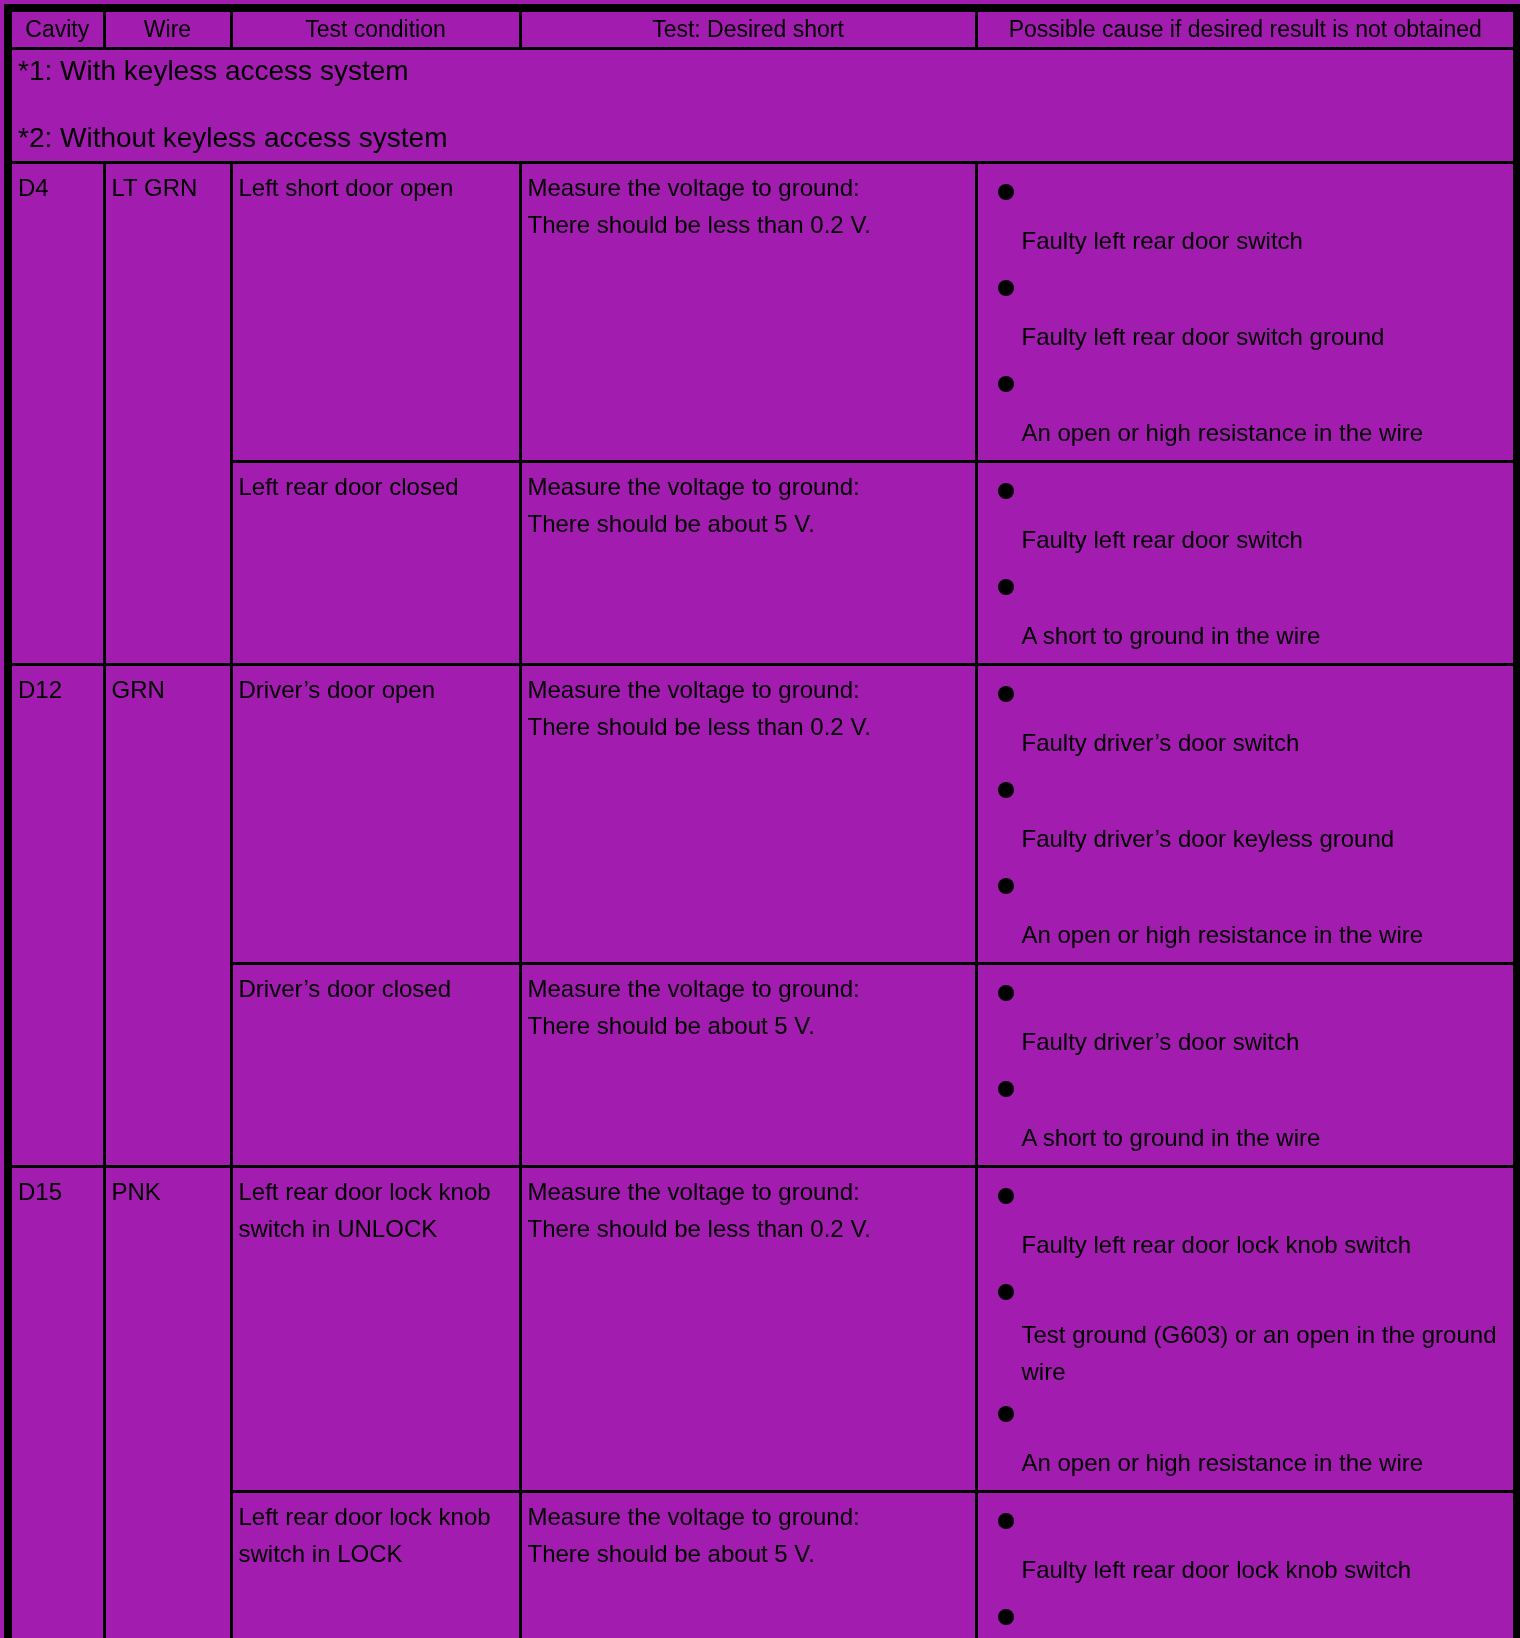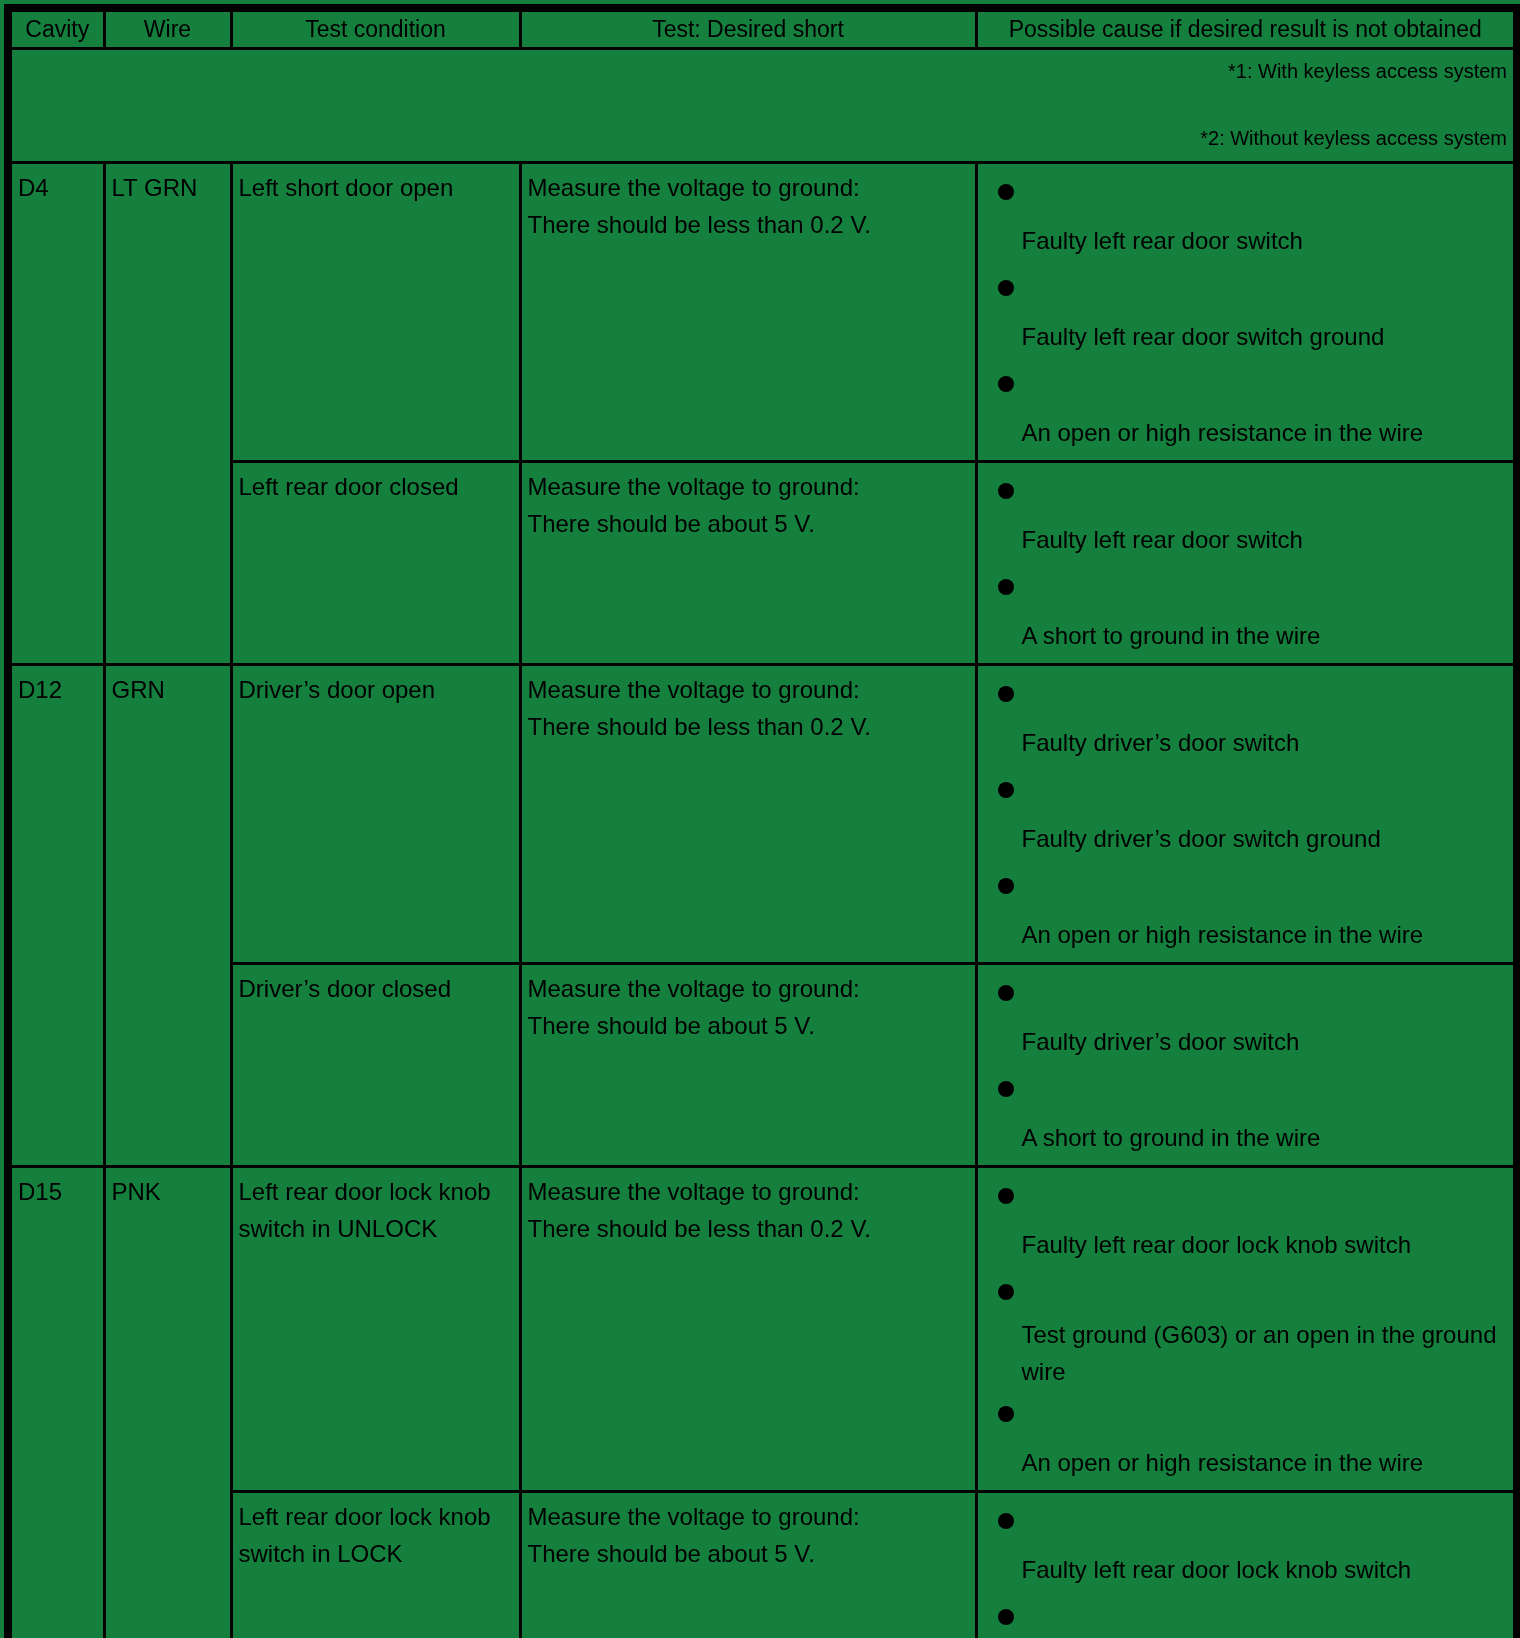--- a/index.html
+++ b/index.html
@@ -7,21 +7,21 @@
     padding: 0;
     background: #ffffff;
     color: #000000;
     font-family: "Liberation Sans", sans-serif;
   }
   .page {
     width: 1520px;
     height: 1638px;
     box-sizing: border-box;
     padding: 4px;
-    background: #15803d;
+    background: #a21caf;
   }
   table.diag {
     border-collapse: collapse;
     table-layout: fixed;
     width: 1509px;
     border: 8px solid #000;
     border-bottom-width: 12px;
   }
   table.diag th,
   table.diag td {
@@ -29,24 +29,23 @@
     box-sizing: border-box;
   }
   th.col-header {
     font-size: 23px;
     font-weight: normal;
     text-align: center;
     padding: 4px 2px;
     height: 33px;
   }
   td.notes-cell {
-    font-size: 20px;
+    font-size: 28px;
     padding: 8px 6px 10px 6px;
     vertical-align: top;
-    text-align: right;
   }
   .note-line { line-height: 26px; }
   .note-line + .note-line { margin-top: 41px; }
   td.cell {
     vertical-align: top;
     font-size: 24px;
     line-height: 37px;
     padding: 5px 6px;
   }
   td.cavity-cell, td.wire-cell { text-align: left; margin-top: 30px; }
@@ -160,21 +159,21 @@
           <div class="cause-item">
             <div class="bullet-line">
                 <span class="bullet-dot"></span>
               </div>
             <div class="cause-text">Faulty driver’s door switch</div>
           </div>
           <div class="cause-item">
             <div class="bullet-line">
                 <span class="bullet-dot"></span>
               </div>
-            <div class="cause-text">Faulty driver’s door switch ground</div>
+            <div class="cause-text">Faulty driver’s door keyless ground</div>
           </div>
           <div class="cause-item">
             <div class="bullet-line">
                 <span class="bullet-dot"></span>
               </div>
             <div class="cause-text">An open or high resistance in the wire</div>
           </div>
         </td>
       </tr>
 

